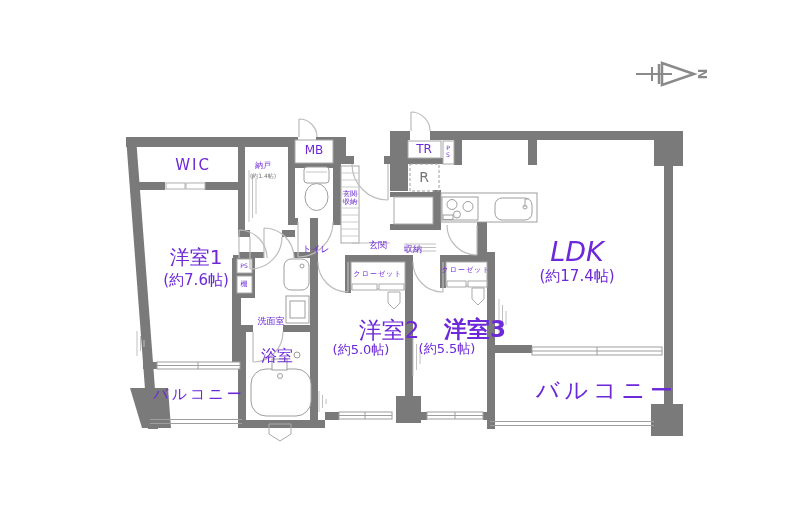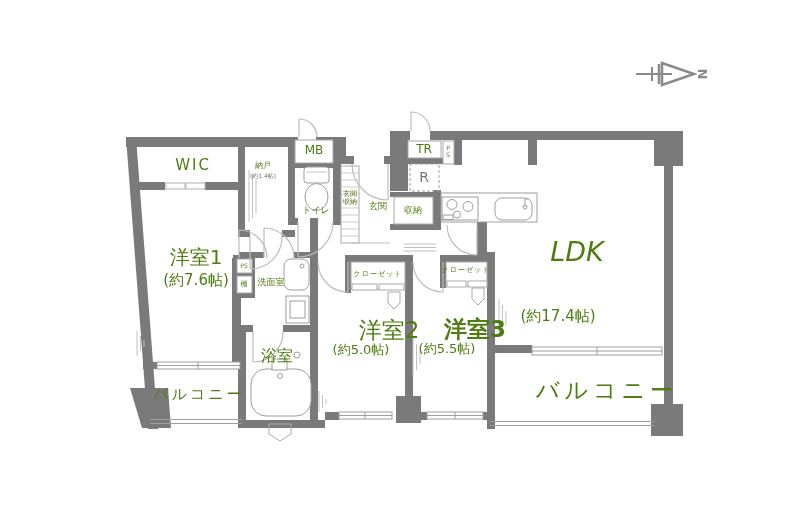--- a/index.html
+++ b/index.html
@@ -1,23 +1,23 @@
 <!DOCTYPE html>
 <html><head>
 <meta charset="utf-8">
 <style>
   html,body{margin:0;padding:0;background:#fff;}
   #canvas{position:relative;width:800px;height:531px;background:#fff;overflow:hidden;
           font-family:"DejaVu Sans","Liberation Sans",sans-serif;}
   #plan-svg{position:absolute;left:0;top:0;}
   .lbl{position:absolute;transform:translate(-50%,-50%);white-space:nowrap;
-       color:#4d7c0f;text-align:center;line-height:1.15;}
+       color:#6d28d9;text-align:center;line-height:1.15;}
   .lbl.wrap{white-space:normal;}
   .fs6{font-size:6px;}  .fs7{font-size:7px;}  .fs8{font-size:8px;}
-  .fs9{font-size:9px;}  .fs10{font-size:16px;} .fs12{font-size:12px;}
+  .fs9{font-size:9px;margin-top:39px;}  .fs10{font-size:16px;} .fs12{font-size:12px;}
   .fs13{font-size:13px;} .fs14{font-size:14px;} .fs15{font-size:15px;}
   .fs17{font-size:23px;margin-left:28px;} .fs20{font-size:20px;} .fs26{font-size:27px;}
   .ls2{letter-spacing:2px;} .ls3{letter-spacing:3px;} .ls5{letter-spacing:5px;}
   .gray{color:#777;}
   .north{transform:translate(-50%,-50%) rotate(90deg);color:#8a8a8a;font-weight:bold;}
 </style>
 </head>
 <body>
 
 <div id="canvas">
@@ -218,19 +218,19 @@
   <div class="lbl fs15" style="left:196px;top:281px;">(約7.6帖)</div>
   <div class="lbl fs6" style="left:244px;top:266px;">PS</div>
   <div class="lbl fs7" style="left:244px;top:284px;">棚</div>
   <div class="lbl fs9" style="left:271px;top:282px;">洗面室</div>
   <div class="lbl fs10" style="left:277px;top:356px;">浴室</div>
   <div class="lbl fs17" style="left:361px;top:330px;">洋室2</div>
   <div class="lbl fs13" style="left:361px;top:350px;">(約5.0帖)</div>
   <div class="lbl fs17" style="left:447px;top:329px;font-weight:bold;">洋室3</div>
   <div class="lbl fs13" style="left:447px;top:349px;">(約5.5帖)</div>
   <div class="lbl fs26" style="left:577px;top:252px;font-style:italic;">LDK</div>
-  <div class="lbl fs15" style="left:558px;top:277px;margin-top:40px;">(約17.4帖)</div>
+  <div class="lbl fs15" style="left:577px;top:277px;">(約17.4帖)</div>
   <div class="lbl fs7" style="left:378px;top:274px;letter-spacing:1px;">クローゼット</div>
   <div class="lbl fs7" style="left:466px;top:270px;letter-spacing:1px;">クローゼット</div>
   <div class="lbl fs15 ls3" style="left:199px;top:395px;">バルコニー</div>
   <div class="lbl fs17 ls5" style="left:579px;top:390px;">バルコニー</div>
   <div class="lbl fs13 north" style="left:702px;top:74px;">N</div>
 </div>
 
 </body></html>

